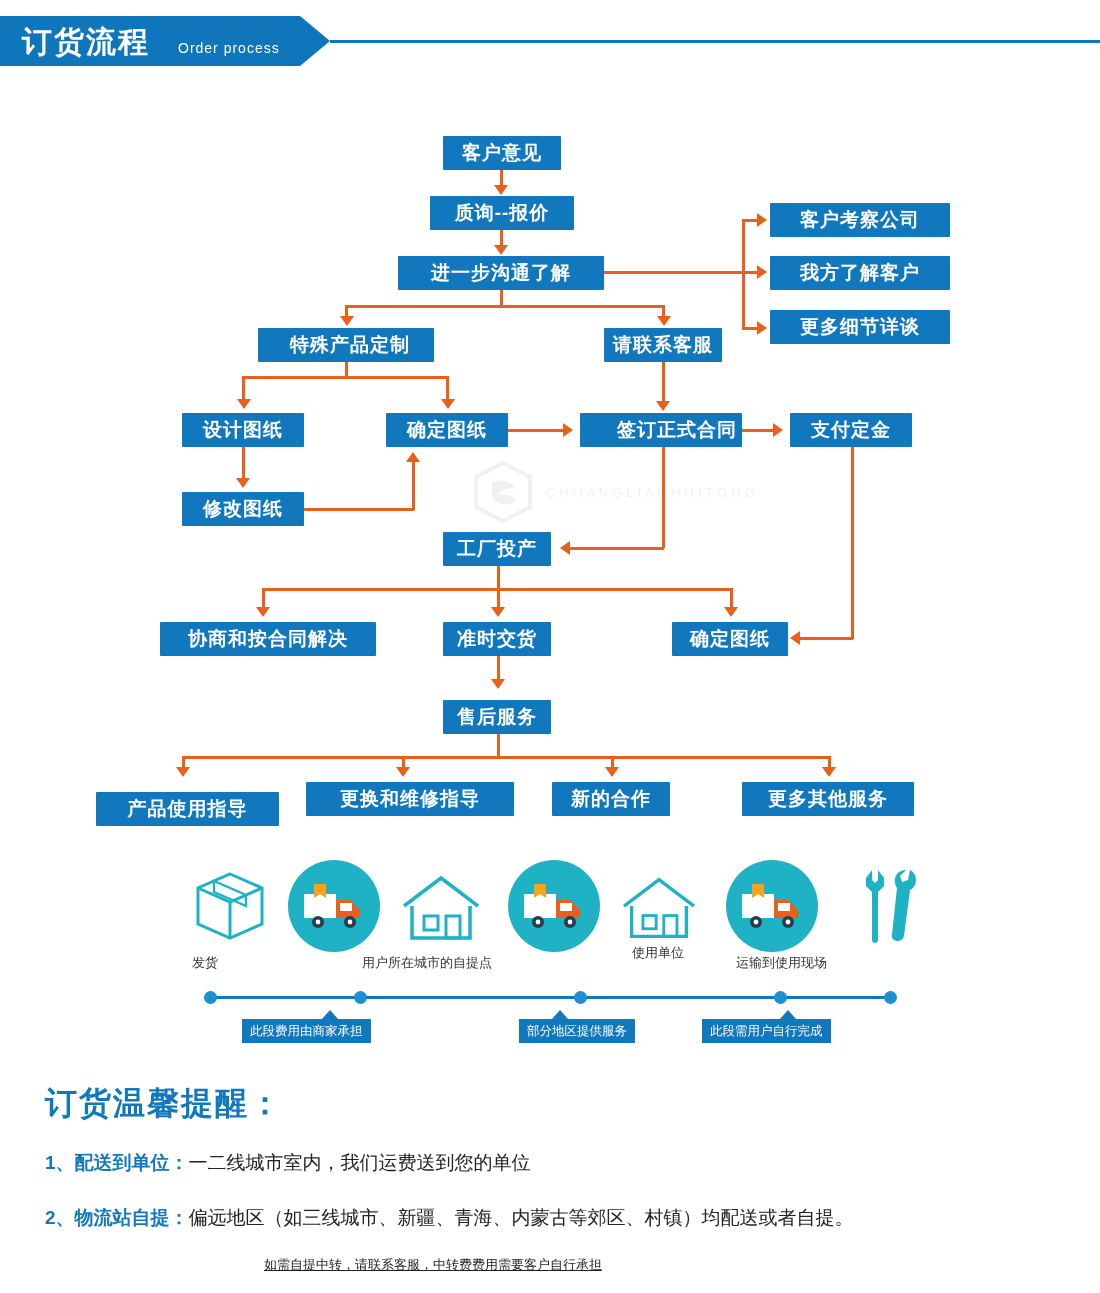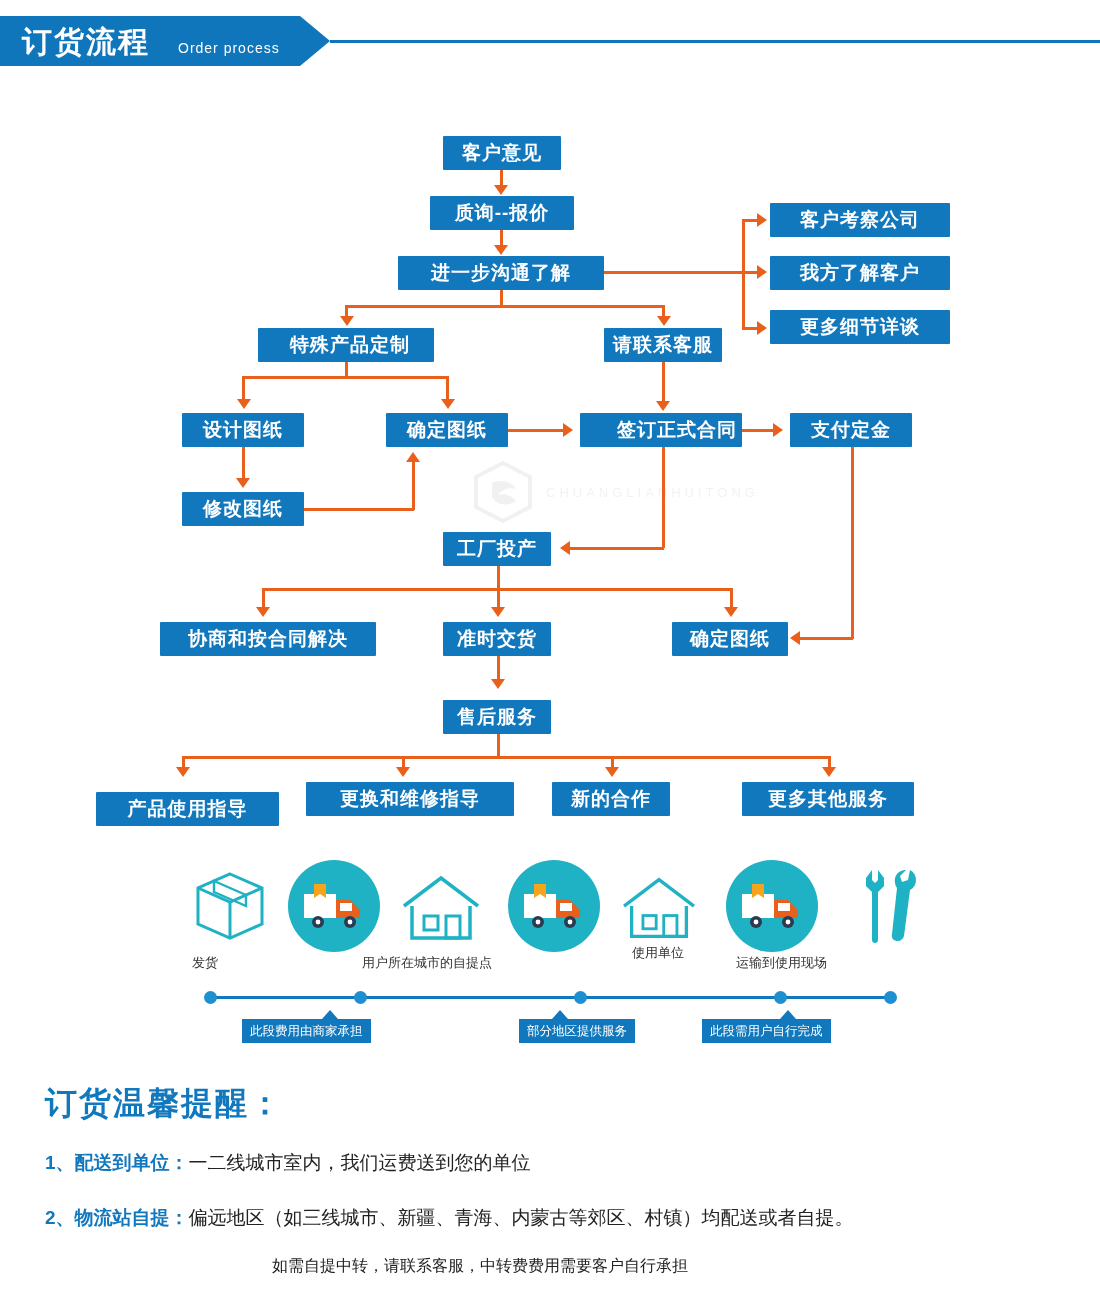--- a/index.html
+++ b/index.html
@@ -90,21 +90,21 @@
   
   .notes { position:absolute; left:0; top:1070px; width:1100px; }
   .notes-title {
     position:absolute; left:45px; top:12px;
     font-size:32px; font-weight:bold; color:#1278be; letter-spacing:2px;
   }
   .note-row { position:absolute; left:45px; font-size:19px; color:#222; white-space:nowrap; }
   .note-num { color:#1278be; font-weight:bold; }
   .note-key { color:#1278be; font-weight:bold; }
   .note-val { color:#222; }
-  .note-sub { position:absolute; left:272px; font-size:16px; color:#222; white-space:nowrap; }
+  .note-sub { position:absolute; left:264px; font-size:13px; color:#222; white-space:nowrap;text-decoration:underline; }
 </style>
 </head>
 <body>
 
 <div class="header">
   <div class="header-band"></div>
   <div class="header-line"></div>
   <div class="header-title">订货流程</div>
   <div class="header-sub">Order process</div>
 </div>

